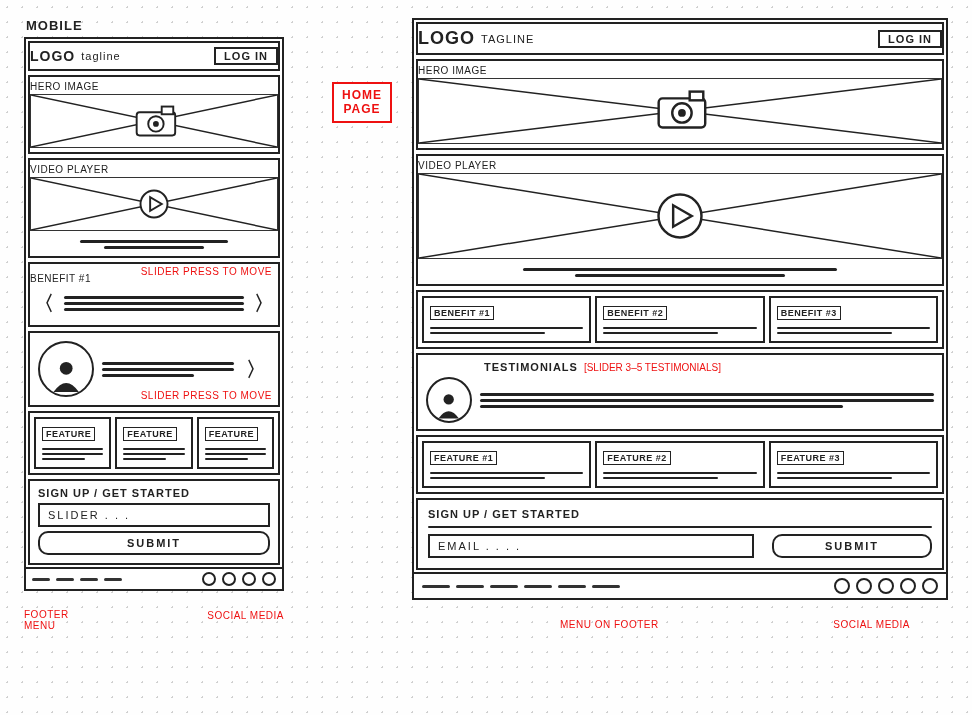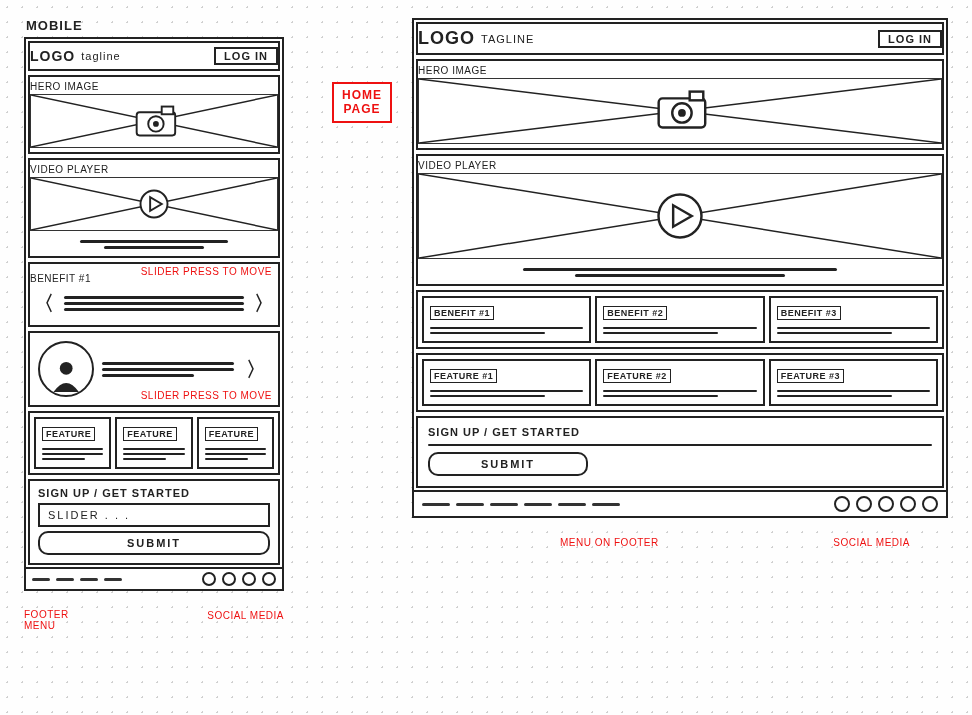--- a/index.html
+++ b/index.html
@@ -274,20 +274,40 @@
             <div class="title">BENEFIT #2</div>
             <div class="line thin"></div><div class="line thin" style="width:75%;"></div>
           </div>
           <div class="card">
             <div class="title">BENEFIT #3</div>
             <div class="line thin"></div><div class="line thin" style="width:75%;"></div>
           </div>
         </div>
       </div>
 
+      <div class="cell" style="padding:6px 8px;">
+        <div style="display:flex; align-items:center;">
+          <div style="width:58px;"></div>
+          <span class="test-label">TESTIMONIALS</span>
+          <span class="test-anno">[SLIDER 3–5 TESTIMONIALS]</span>
+        </div>
+        <div class="testimonial-row" style="margin-top:4px;">
+          <div class="avatar">
+            <svg viewBox="0 0 40 40">
+                <circle cx="20" cy="14" r="7" fill="#222"></circle>
+                <path d="M6 40 Q20 20 34 40 Z" fill="#222"></path>
+              </svg>
+          </div>
+          <div style="flex:1;">
+            <div class="line"></div>
+              <div class="line"></div>
+              <div class="line" style="width:80%;"></div>
+          </div>
+        </div>
+      </div>
 
       <div class="cell" style="padding:4px;">
         <div class="feature-row">
           <div class="card">
             <div class="title">FEATURE #1</div>
             <div class="line thin"></div><div class="line thin" style="width:75%;"></div>
           </div>
           <div class="card">
             <div class="title">FEATURE #2</div>
             <div class="line thin"></div><div class="line thin" style="width:75%;"></div>
@@ -296,20 +316,21 @@
             <div class="title">FEATURE #3</div>
             <div class="line thin"></div><div class="line thin" style="width:75%;"></div>
           </div>
         </div>
       </div>
 
       <div class="cell" style="padding:8px 10px 10px 10px;">
         <div class="signup-title">SIGN UP / GET STARTED</div>
         <div class="line thin" style="margin-top:6px;"></div>
         <div class="desk-form-row">
+          <div class="input-box">EMAIL . . . .</div>
           <div class="input-box submit-box" style="flex:0 0 160px;">SUBMIT</div>
         </div>
       </div>
 
       <div class="footer-row" style="border-top:2px solid #222; padding:4px 8px;">
         <div class="footer-dash" style="width:28px;"></div>
         <div class="footer-dash" style="width:28px;"></div>
         <div class="footer-dash" style="width:28px;"></div>
         <div class="footer-dash" style="width:28px;"></div>
         <div class="footer-dash" style="width:28px;"></div>

